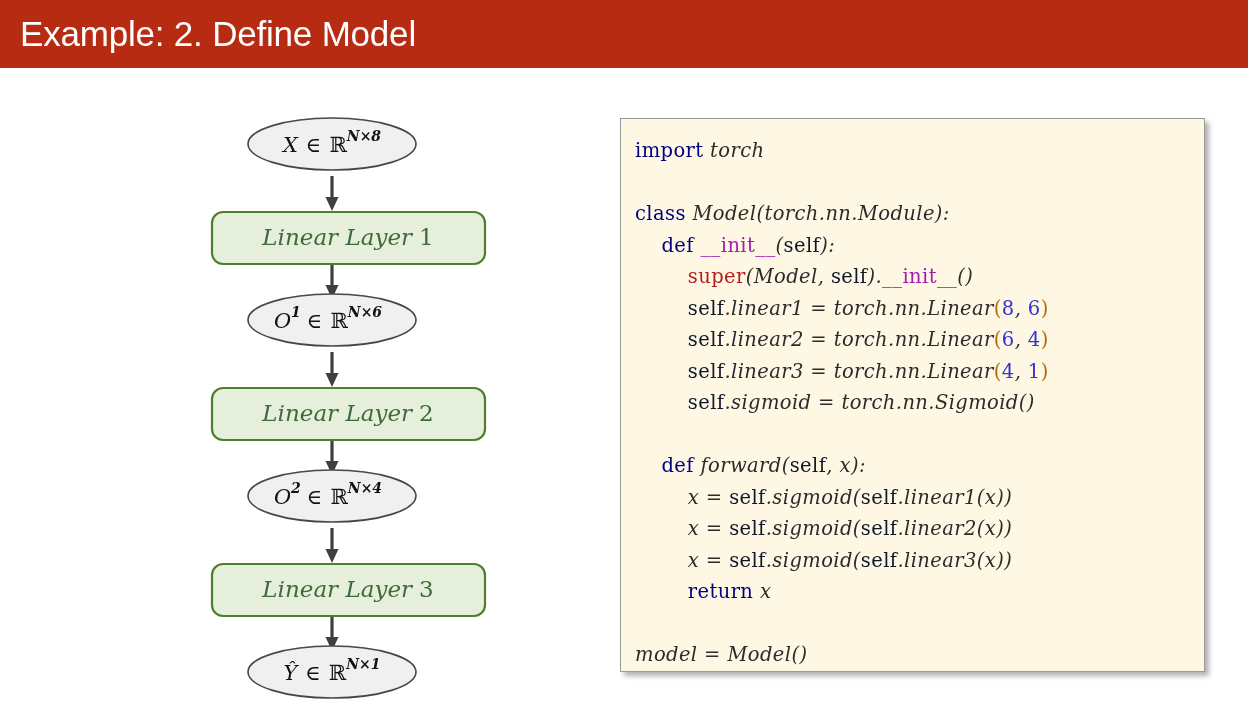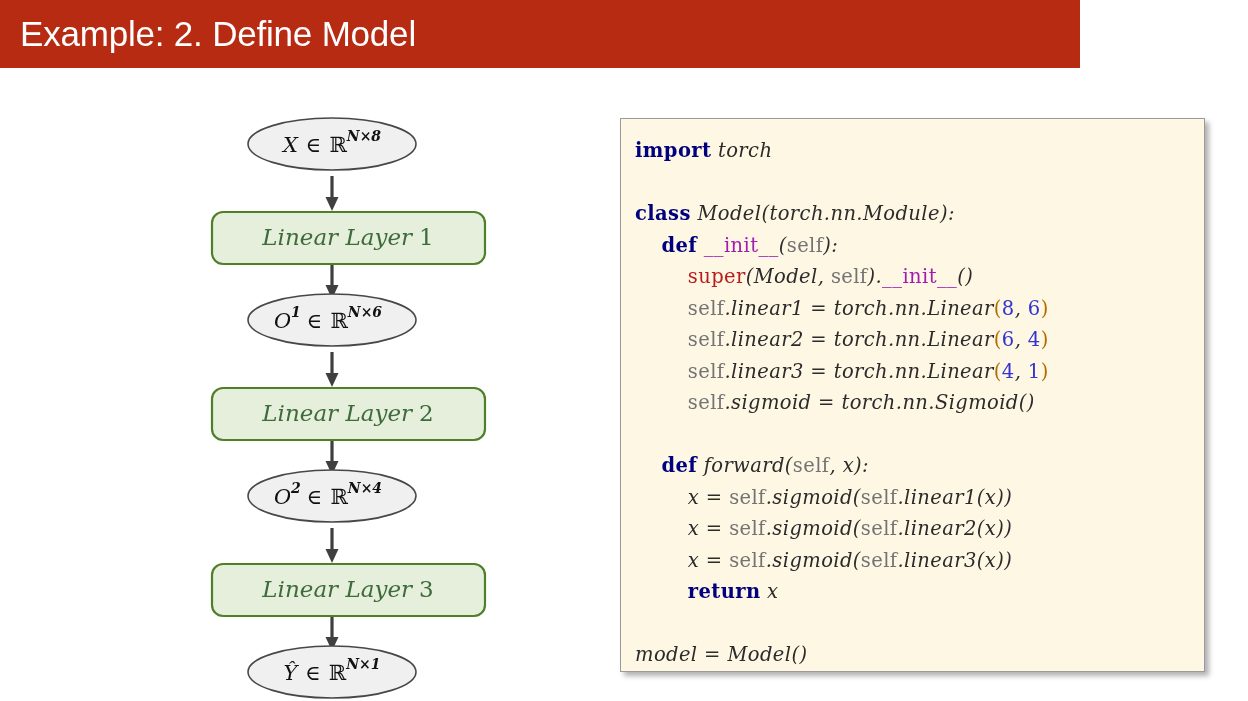--- a/index.html
+++ b/index.html
@@ -13,21 +13,21 @@
     position: relative;
     overflow: hidden;
     font-family: "Liberation Sans", sans-serif;
   }
 
   
   #title-bar {
     position: absolute;
     left: 0;
     top: 0;
-    width: 1080px;
+    width: 1248px;
     height: 68px;
     background: #b72b12;
     box-sizing: border-box;
   }
   #title-text {
     position: absolute;
     left: 20px;
     top: 50%;
     transform: translateY(-50%);
     color: #ffffff;
@@ -121,23 +121,23 @@
     font-size: 19.5px;
     line-height: 31.5px;
     white-space: pre;
     color: #2b2b2b;
     letter-spacing: 0.4px;
   }
   .code-line {
     white-space: pre;
     min-height: 31.5px;
   }
-  .kw   { color: #00007f; font-weight: bold; }
+  .kw   { color: #00007f; font-weight: normal; }
   .dund { color: #a21caf; }
-  .slf  { color: #737373; }
+  .slf  { color: #0f172a; }
   .sup  { color: #b91c1c; }
   .num  { color: #3434cf; }
   .par  { color: #b36b00; }
   .pln  { color: #2b2b2b; font-style: italic; }
 </style>
 </head>
 <body>
 
 <div id="title-bar">
   <div id="title-text">Example: 2. Define Model</div>

